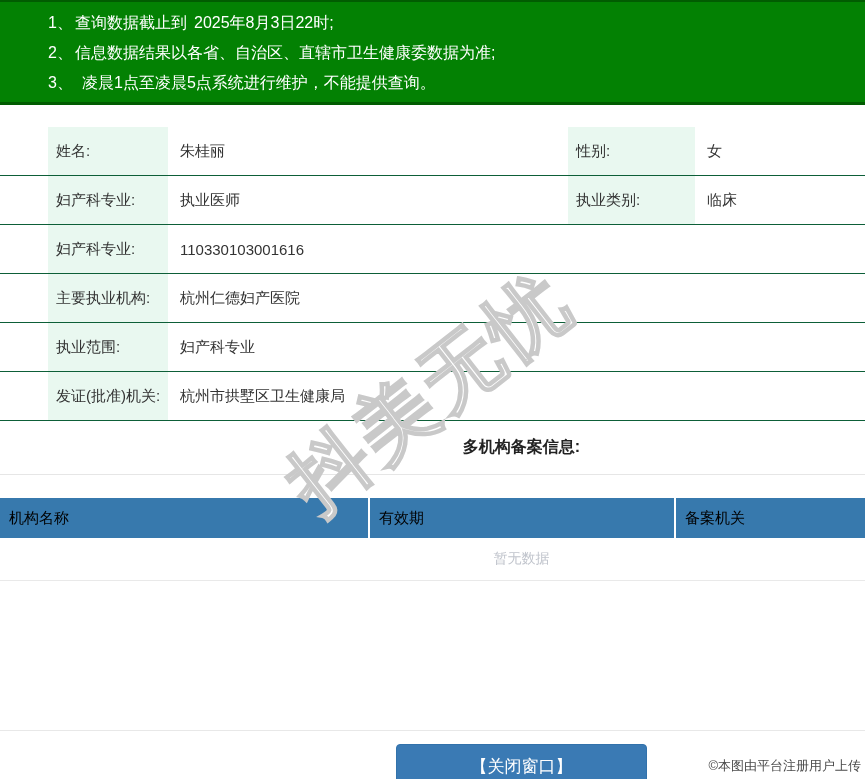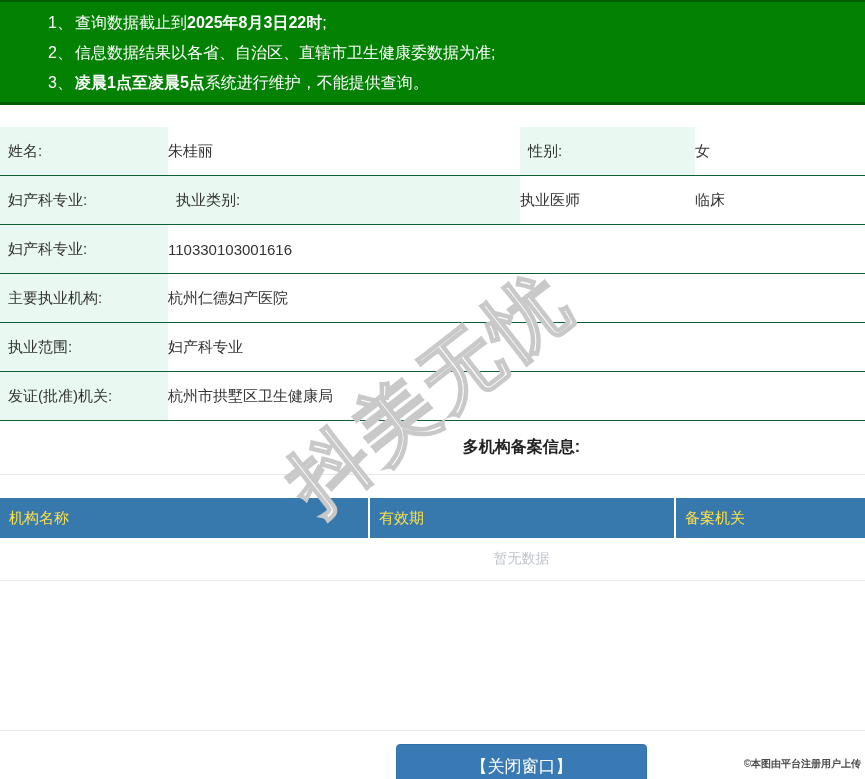--- a/index.html
+++ b/index.html
@@ -24,60 +24,61 @@
     padding:6px 0 4px 0;
     color:#fff;
   }
   .notice-line {
     line-height:30px;
     font-size:16px;
     padding-left:48px;
     white-space:nowrap;
   }
   .notice-num { display:inline-block; min-width:27px; }
-  .notice-bold { font-weight:bold; }
+  .notice-bold { font-weight:normal;margin-left:7px; }
 
   
   .info-table { margin-top:22px; }
   .info-row {
     display:grid;
     grid-template-columns:168px 352px 175px 1fr;
     height:49px;
     border-bottom:1px solid #0d5f38;
     font-size:15px;
   }
   .info-row.two-col { grid-template-columns:168px 1fr; }
   .info-cell { display:flex; align-items:center; }
   .cell-label {
     background:#e9f8f0;
     padding-left:8px;
+    margin-left:48px;
   }
   .cell-label.second { }
-  .cell-value { }
+  .cell-value { padding-left:12px; }
 
   
   .section-title-row {
     height:54px;
     border-bottom:1px solid #e6e6e6;
     display:flex; align-items:center; justify-content:center;
     font-size:16px; font-weight:bold; color:#222;
   }
   .gap { height:23px; }
 
   
   .record-header {
     display:grid;
     grid-template-columns:368px 304px 1fr;
     column-gap:2px;
     background:#fff;
     height:40px;
   }
   .record-header-cell {
     background:#3779ad;
-    color:#fde047;
+    color:#000000;
     font-size:15px;
     display:flex; align-items:center;
     padding-left:9px;
   }
   .record-empty {
     height:43px;
     border-bottom:1px solid #e9e9e9;
     display:flex; align-items:center; justify-content:center;
     color:#c0c4cc;
     font-size:14px;
@@ -96,22 +97,22 @@
     border-radius:4px;
     color:#fff;
     font-size:17px;
     font-family:inherit;
     cursor:pointer;
     text-align:center;
   }
   .attribution {
     position:absolute;
     right:4px; top:757px;
-    font-size:10px;
-    font-weight:bold;
+    font-size:13px;
+    font-weight:normal;
     color:#4a4a4a;
     text-shadow:-1px -1px 0 #fff, 1px -1px 0 #fff, -1px 1px 0 #fff, 1px 1px 0 #fff, 0 0 2px #fff;
     white-space:nowrap;
   }
 
   
   .watermark {
     position:absolute;
     left:251px; top:341px;
     width:360px;
@@ -148,22 +149,22 @@
 
     <div class="info-row">
       <div class="info-cell cell-label">姓名:</div>
       <div class="info-cell cell-value">朱桂丽</div>
       <div class="info-cell cell-label second">性别:</div>
       <div class="info-cell cell-value">女</div>
     </div>
 
     <div class="info-row">
       <div class="info-cell cell-label">妇产科专业:</div>
+      <div class="info-cell cell-value">执业医师</div>
       <div class="info-cell cell-label second">执业类别:</div>
-      <div class="info-cell cell-value">执业医师</div>
       <div class="info-cell cell-value">临床</div>
     </div>
 
     <div class="info-row">
       <div class="info-cell cell-label second">妇产科专业:</div>
       <div class="info-cell cell-value">110330103001616</div>
     </div>
 
     <div class="info-row two-col">
       <div class="info-cell cell-label">主要执业机构:</div>

